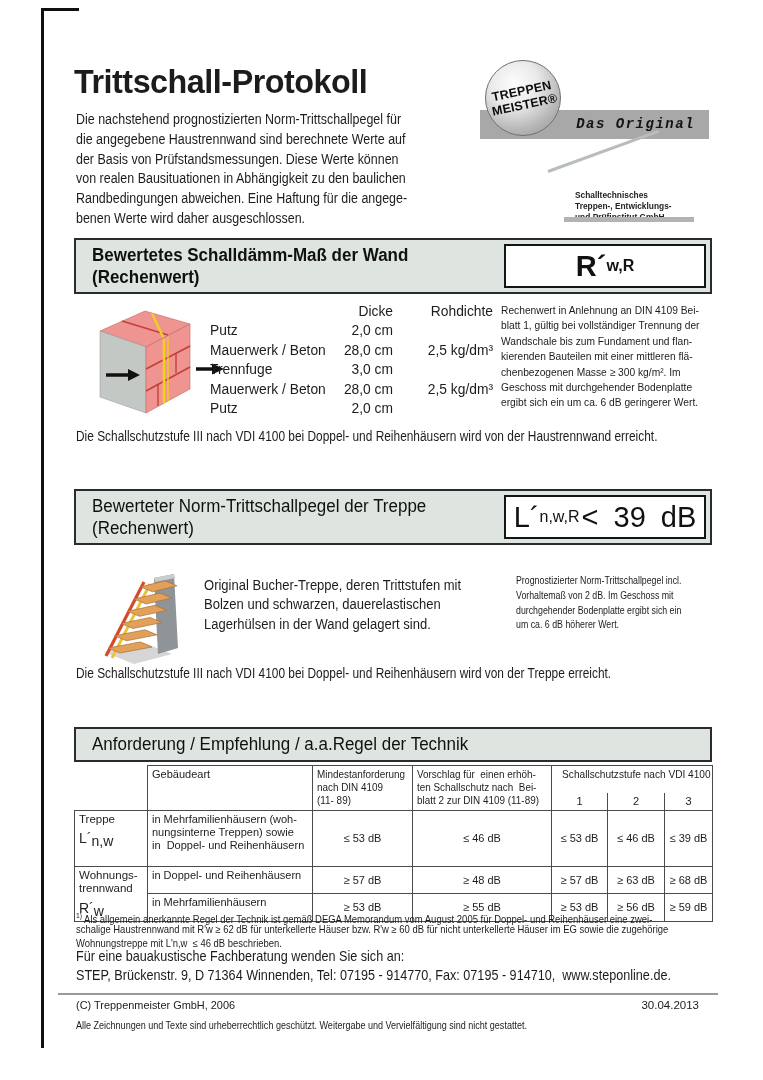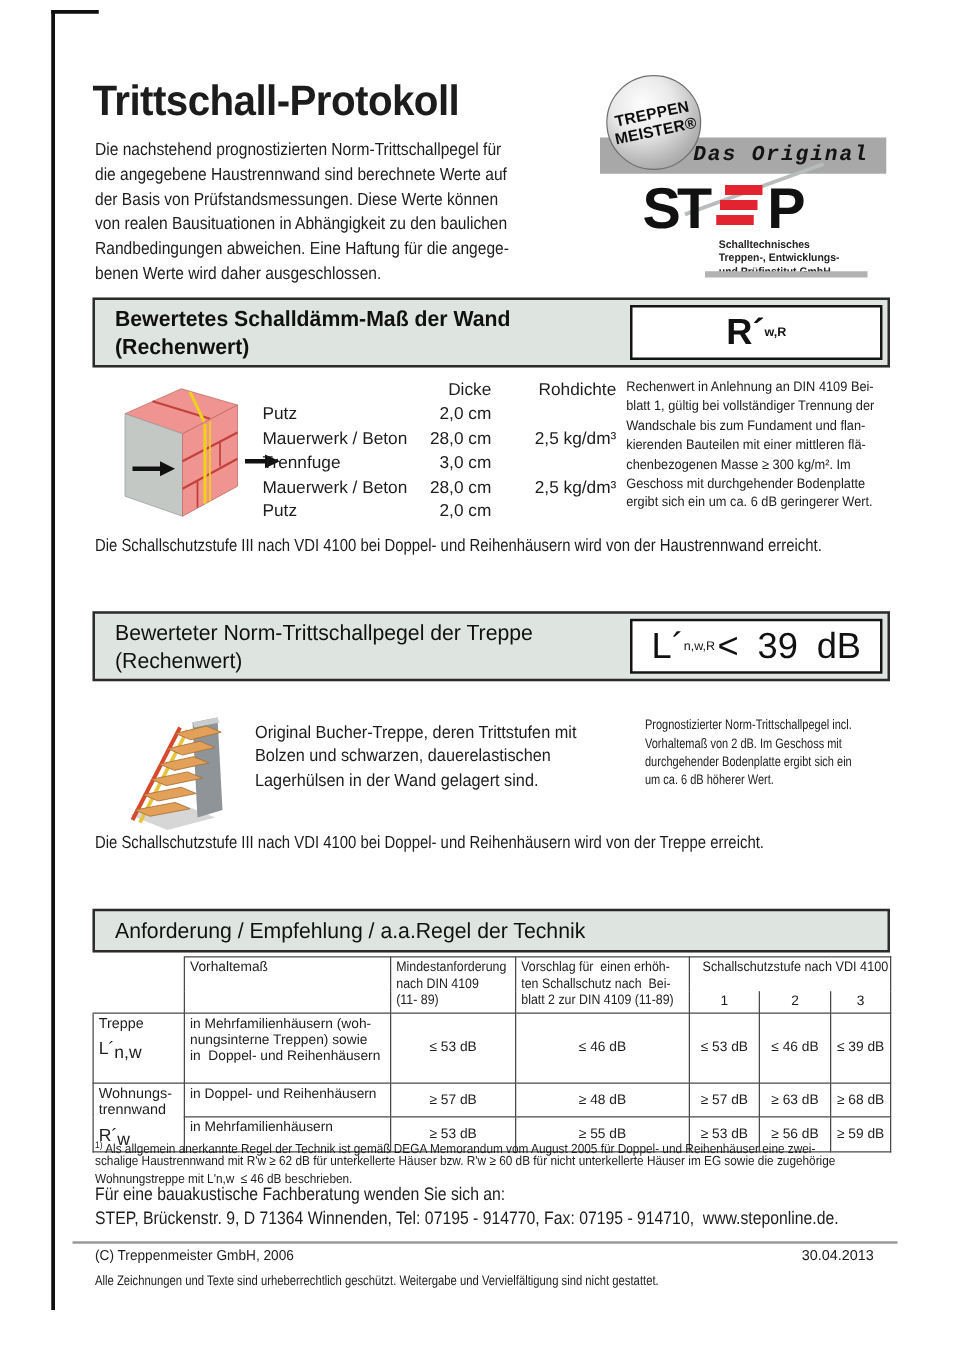--- a/index.html
+++ b/index.html
@@ -14,21 +14,21 @@
   .border-top{position:absolute;left:41px;top:8px;width:38px;height:3px;background:#101010;}
 
   
   .title{left:74px;top:62px;font-size:34px;font-weight:bold;letter-spacing:-.5px;transform:scaleX(.95);}
   .intro{left:76px;top:110px;font-size:14px;line-height:19.8px;transform:scaleX(.89);}
 
   
   .logo{left:478px;top:58px;width:240px;height:168px;}
   .tagline-bar{position:absolute;left:2px;top:52px;width:229px;height:29px;background:var(--tagline_bar);
       text-align:right;line-height:29px;padding-right:14px;box-sizing:border-box;
-      font-family:"Liberation Mono",monospace;font-style:italic;font-weight:bold;font-size:17px;
+      font-family:"Liberation Mono",monospace;font-style:italic;font-weight:bold;font-size:14px;
       letter-spacing:1.5px;color:#141414;}
   .badge{position:absolute;left:7px;top:2px;width:74px;height:74px;border-radius:50%;
       background:radial-gradient(circle at 38% 30%, #fdfdfd 0%, #e9e9e9 35%, #b6b6b6 68%, #8f8f8f 100%);
       border:1px solid #707070;display:flex;align-items:center;justify-content:center;}
   .badge-text{transform:rotate(-12deg);font-size:12.5px;font-weight:800;line-height:14px;
       letter-spacing:.2px;color:#0d0d0d;text-align:center;}
   .step{position:absolute;left:36px;top:88px;width:170px;height:46px;}
   .step-diag{position:absolute;left:34px;top:24px;width:118px;height:3px;background:#b7bcbc;
       transform:rotate(-20deg);transform-origin:0 50%;}
   .step-row{position:absolute;left:0;top:0;display:flex;align-items:flex-start;}
@@ -42,21 +42,21 @@
 
   
   .sec-box{position:absolute;left:74px;width:638px;background:var(--header_bg);
       border:2px solid #2b2b2b;box-sizing:border-box;}
   .sec1{top:238px;height:56px;font-weight:bold;} .sec2{top:489px;height:56px;} .sec3{top:727px;height:35px;}
   .sec-title{position:absolute;left:16px;top:5px;font-size:17.5px;line-height:21.5px;color:#101010;
       white-space:pre;transform:scaleX(.97);transform-origin:0 0;}
   .valbox{position:absolute;top:4px;right:4px;bottom:4px;width:202px;background:#fff;
       border:2px solid #141414;display:flex;align-items:center;justify-content:center;box-sizing:border-box;}
   .vp{font-size:29px;color:#111;}
-  .vs{font-size:10px;color:#111;vertical-align:-7px;letter-spacing:0;}
+  .vs{font-size:16px;color:#111;vertical-align:-7px;letter-spacing:0;}
   .vr{font-size:29px;color:#111;word-spacing:7px;margin-left:2px;}
 
   
   .spec{left:210px;top:302px;display:grid;grid-template-columns:128px 55px 100px;
       font-size:13.8px;line-height:19.4px;}
   .spec .r{text-align:right;}
   .note{font-size:11px;line-height:15.4px;}
   .note-wall{left:501px;top:303px;transform:scaleX(.93);}
   .note-stairs{left:516px;top:573px;line-height:14.8px;transform:scaleX(.8);}
   .desc{left:204px;top:576px;font-size:14px;line-height:19.3px;transform:scaleX(.93);}
@@ -106,29 +106,20 @@
 benen Werte wird daher ausgeschlossen.</div>
 
   <div class="abs logo">
     <div class="tagline-bar">Das Original</div>
     <div class="badge">
       <div class="badge-text lines">TREPPEN
 MEISTER®</div>
     </div>
     <div class="step">
       <div class="step-diag"></div>
-      <div class="step-row">
-        <span class="step-txt">ST</span>
-        <span class="ebars">
-          <div class="eb1"></div>
-            <div class="eb2"></div>
-            <div class="eb3"></div>
-        </span>
-        <span class="step-txt">P</span>
-      </div>
     </div>
     <div class="step-sub lines">Schalltechnisches
 Treppen-, Entwicklungs-
 und Prüfinstitut GmbH</div>
     <div class="step-underline"></div>
   </div>
 
   <div class="sec-box sec1">
     <div class="sec-title lines">Bewertetes Schalldämm-Maß der Wand
 (Rechenwert)</div>
@@ -234,21 +225,21 @@
         <col style="width:165px">
         <col style="width:100px">
       <col style="width:139px">
         <col style="width:56px">
         <col style="width:57px">
         <col style="width:48px">
     </colgroup>
     <tbody>
         <tr style="height:27px">
       <td class="corner" rowspan="2"></td>
-      <td rowspan="2">Vorhaltemaß</td>
+      <td rowspan="2">Gebäudeart</td>
       <td rowspan="2">
         <div class="hd-cx lines">Mindestanforderung
 nach DIN 4109
 (11- 89)</div>
       </td>
       <td rowspan="2">
         <div class="hd-cx lines">Vorschlag für  einen erhöh-
 ten Schallschutz nach  Bei-
 blatt 2 zur DIN 4109 (11-89)</div>
       </td>

